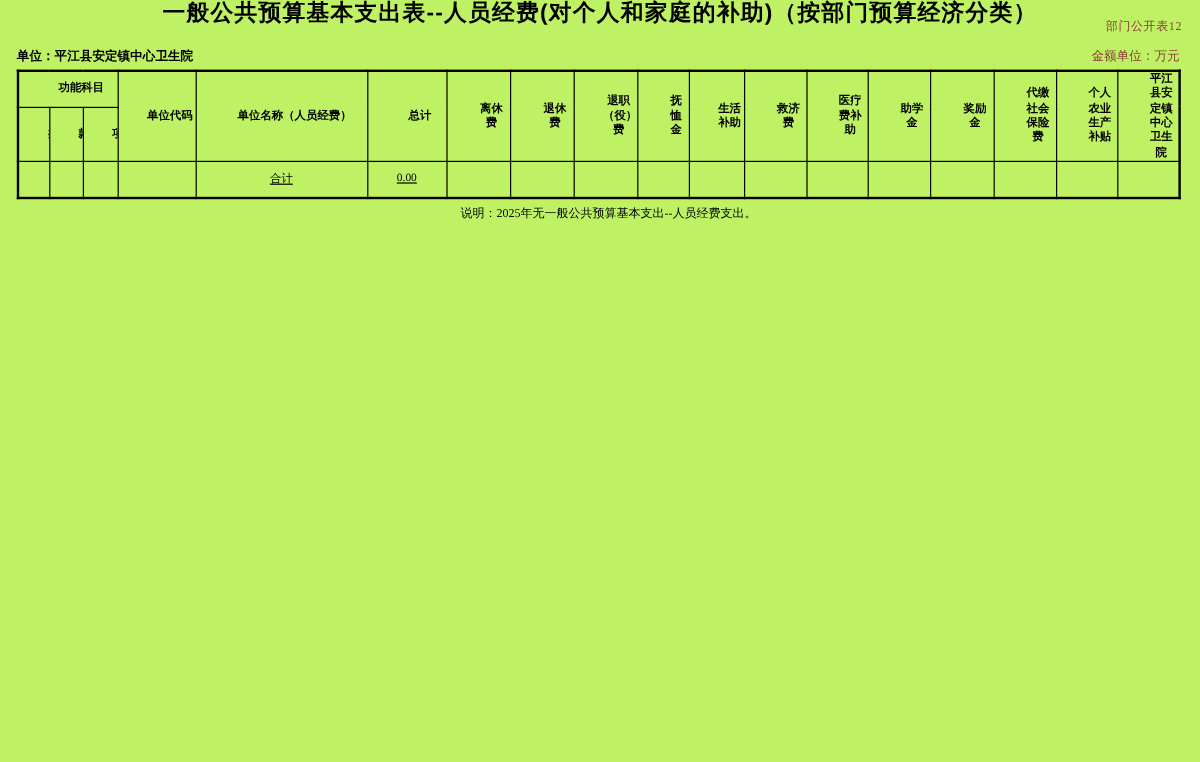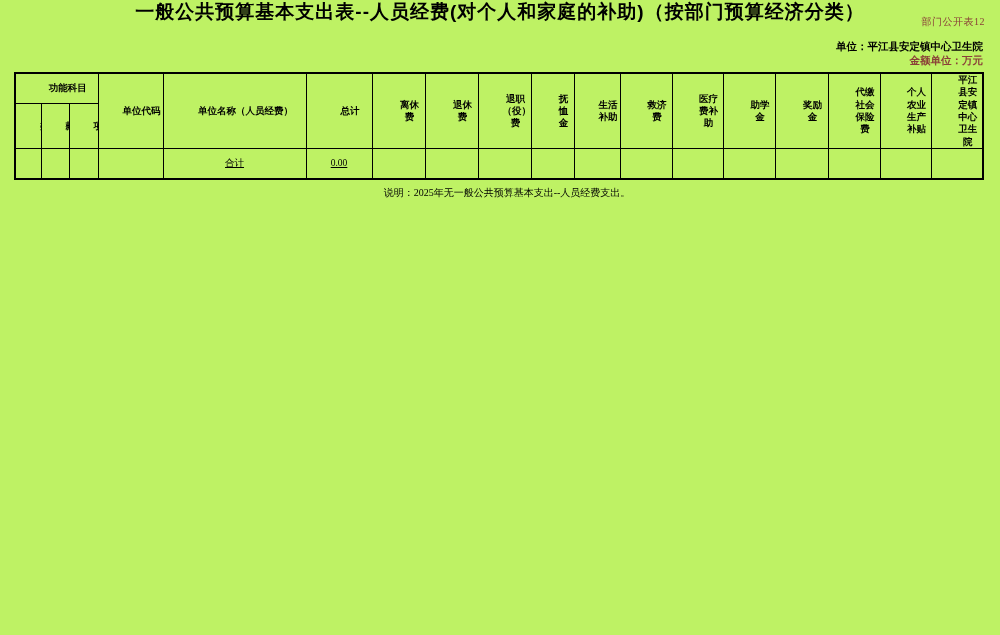--- a/index.html
+++ b/index.html
@@ -35,31 +35,30 @@
     font-weight: bold;
     line-height: 24px;
     font-family: "Liberation Sans", "DejaVu Sans", sans-serif;
     letter-spacing: 1px;
   }
   .info-row {
     display: flex;
     justify-content: space-between;
     align-items: flex-end;
     margin: 16px 17px 4px 14px;
-    flex-direction: column;
   }
   .unit-line {
     font-size: 10.5px;
     font-weight: bold;
     font-family: "Liberation Sans", "DejaVu Sans", sans-serif;
   }
   .amount-unit-line {
     font-size: 10.5px;
     color: #8a4038;
-    font-weight: bold;
+    font-weight: normal;
     text-align: right;
   }
   table.budget {
     border-collapse: collapse;
     table-layout: fixed;
     width: 968px;
     margin: 0 0 0 14px;
     border: 2px solid #000000;
   }
   table.budget th,

